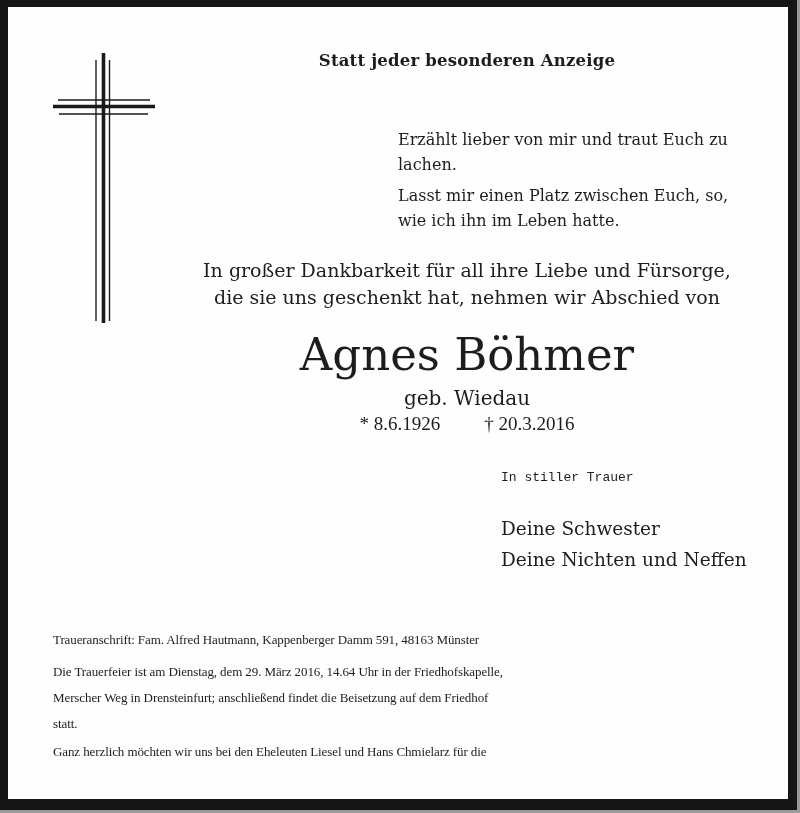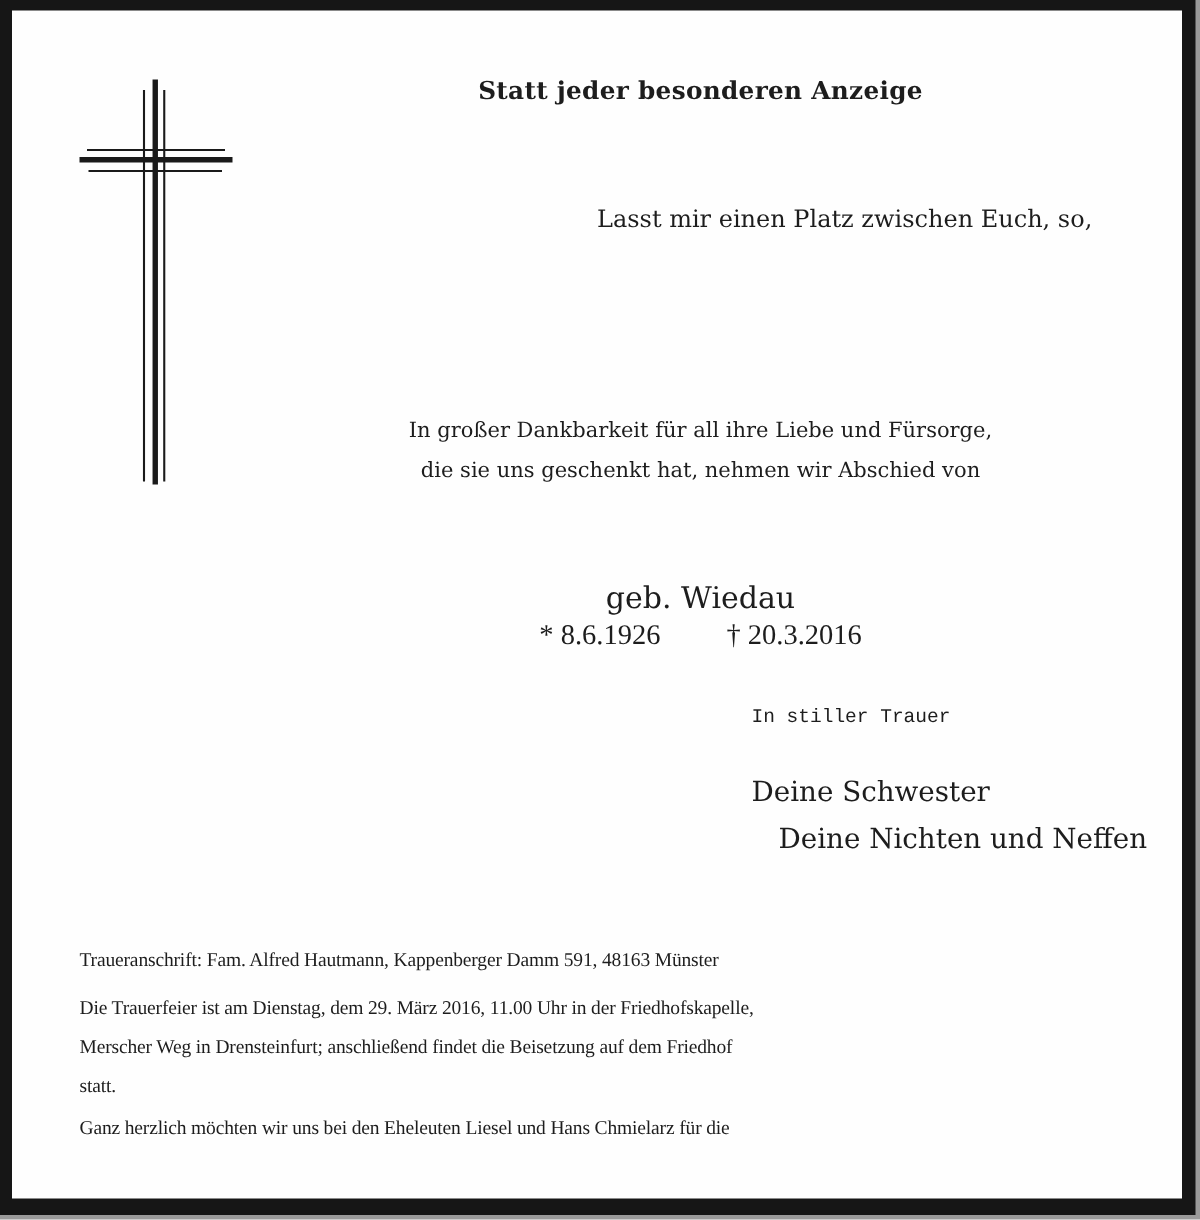--- a/index.html
+++ b/index.html
@@ -47,22 +47,22 @@
 
   .verse {
     position: absolute;
     left: 390px; top: 120px;
     font-size: 16px;
     line-height: 25px;
   }
   .verse .stanza2 { margin-top: 6px; }
 
   .dedication {
-    top: 267px;
-    font-size: 14px;
+    top: 250px;
+    font-size: 19px;
     line-height: 27px;
   }
 
   .deceased-name {
     top: 323px;
     font-size: 45px;
     line-height: 50px;
   }
   .maiden {
     top: 379px;
@@ -76,21 +76,21 @@
   }
   .dates .death { margin-left: 44px; }
 
   .mourners-intro {
     position: absolute;
     left: 493px; top: 463px;
     font-family: Liberation Mono, monospace;
     font-size: 13px;
   }
   .mourner-1 { position: absolute; left: 493px; top: 511px; }
-  .mourner-2 { position: absolute; left: 511px; top: 542px; }
+  .mourner-2 { position: absolute; left: 493px; top: 542px; }
   .mourner-1, .mourner-2 { font-size: 18.5px; }
 
   .address,
   .funeral,
   .thanks {
     position: absolute;
     left: 45px;
     font-family: "Liberation Serif", serif;
     font-size: 13px;
     line-height: 26px;
@@ -113,43 +113,46 @@
         <line x1="46" y1="10" x2="46" y2="271" stroke="#1a1a1a" stroke-width="1.4"></line>
         <line x1="59.5" y1="10" x2="59.5" y2="271" stroke="#1a1a1a" stroke-width="1.4"></line>
         <line x1="3" y1="56.5" x2="105" y2="56.5" stroke="#1a1a1a" stroke-width="3.6"></line>
         <line x1="8" y1="50" x2="100" y2="50" stroke="#1a1a1a" stroke-width="1.4"></line>
         <line x1="9" y1="64" x2="98" y2="64" stroke="#1a1a1a" stroke-width="1.4"></line>
       </svg>
 
       <div class="center-col header">Statt jeder besonderen Anzeige</div>
 
       <div class="verse">
+        <div>Erzählt lieber von mir und traut Euch zu lachen.</div>
         <div class="stanza2">Lasst mir einen Platz zwischen Euch, so,</div>
+        <div>wie ich ihn im Leben hatte.</div>
       </div>
 
       <div class="center-col dedication">
         <div>In großer Dankbarkeit für all ihre Liebe und Fürsorge,</div>
         <div>die sie uns geschenkt hat, nehmen wir Abschied von</div>
       </div>
 
+      <div class="center-col deceased-name">Agnes Böhmer</div>
 
       <div class="center-col maiden">geb. Wiedau</div>
 
       <div class="center-col dates">
         <span>* 8.6.1926</span><span class="death">† 20.3.2016</span>
       </div>
 
       <div class="mourners-intro">In stiller Trauer</div>
       <div class="mourner-1">Deine Schwester</div>
       <div class="mourner-2">Deine Nichten und Neffen</div>
 
       <div class="address">Traueranschrift: Fam. Alfred Hautmann, Kappenberger Damm 591, 48163 Münster</div>
 
       <div class="funeral">
-        <div>Die Trauerfeier ist am Dienstag, dem 29. März 2016, 11.00 Uhr in der Friedhofskapelle,</div>
+        <div>Die Trauerfeier ist am Dienstag, dem 29. März 2016, 14.64 Uhr in der Friedhofskapelle,</div>
         <div>Merscher Weg in Drensteinfurt; anschließend findet die Beisetzung auf dem Friedhof</div>
         <div>statt.</div>
       </div>
 
       <div class="thanks">
         <div>Ganz herzlich möchten wir uns bei den Eheleuten Liesel und Hans Chmielarz für die</div>
       </div>
 
     </div>
   </div>

